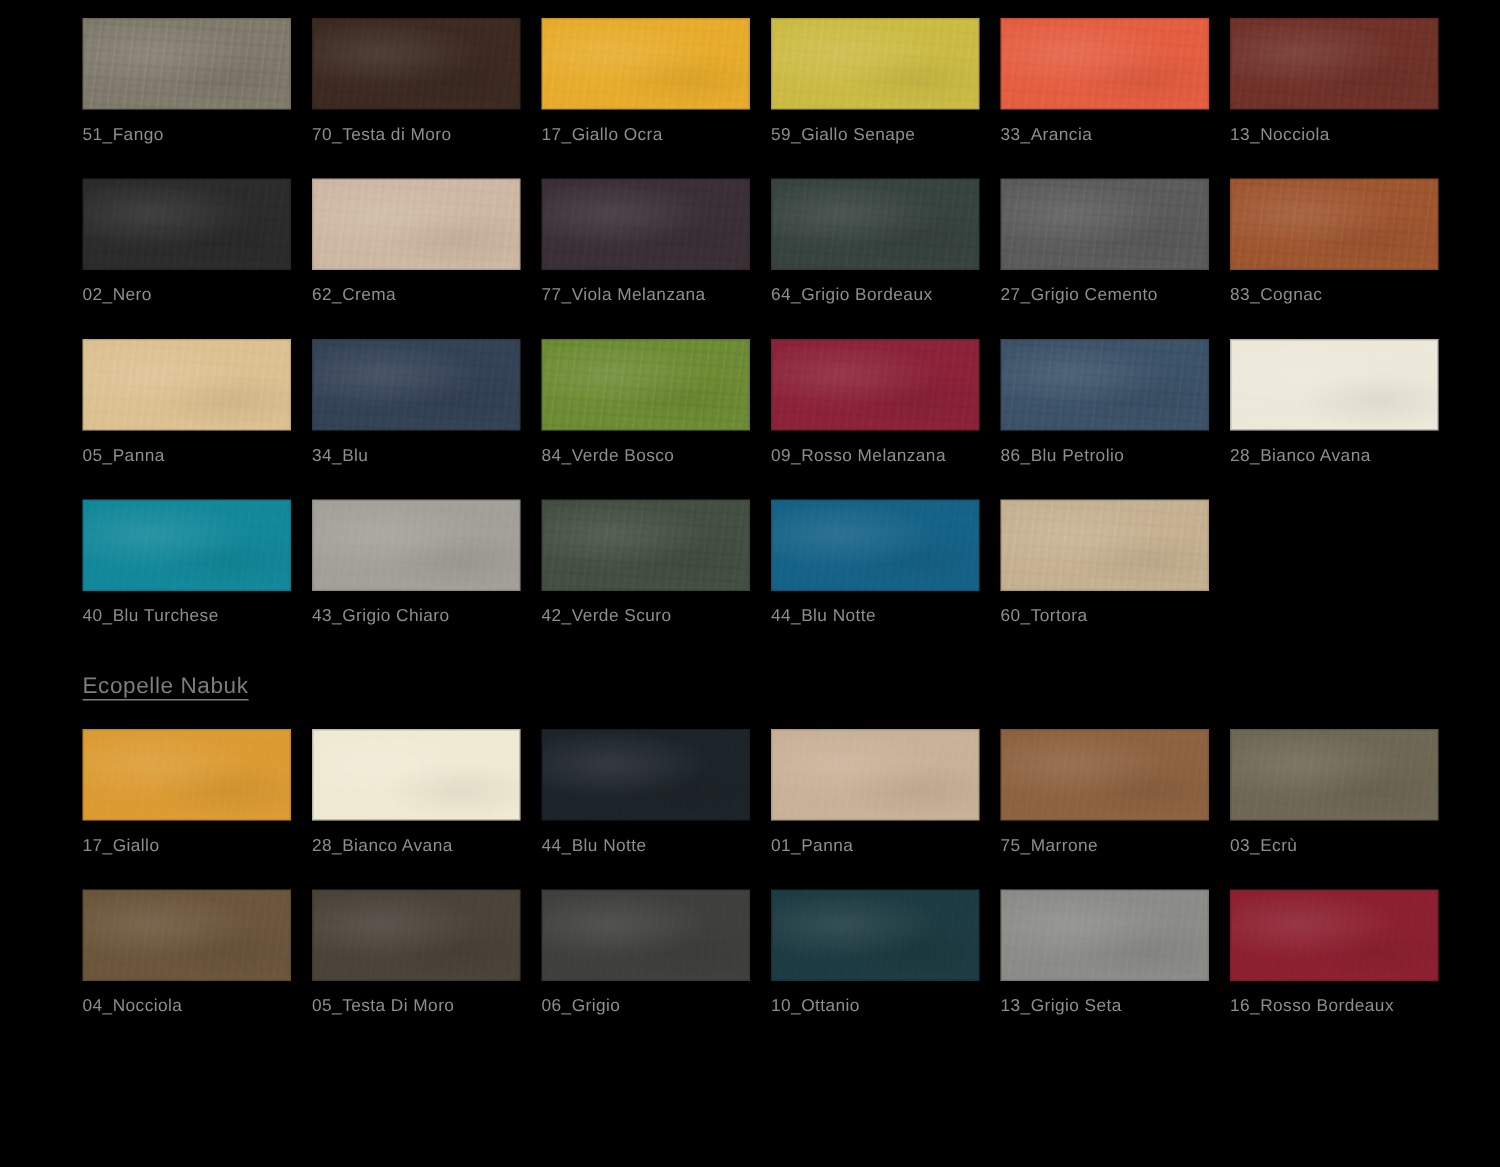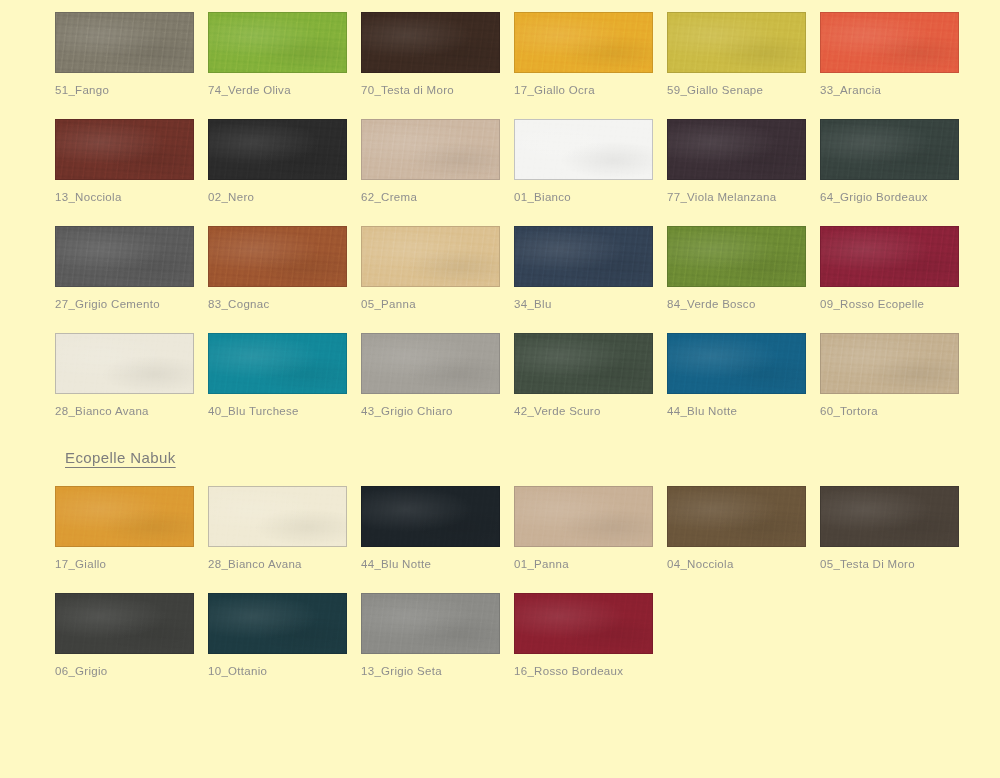--- a/index.html
+++ b/index.html
@@ -11,21 +11,21 @@
     width: 1000px;
     height: 778px;
     font-family: "Liberation Sans", sans-serif;
     color: #8b8b8b;
     overflow: hidden;
   }
   .page {
     position: relative;
     width: 1000px;
     height: 778px;
-    background: #fef9c3;
+    background: #000000;
   }
   .section {
     padding: 0;
   }
   .swatch-grid {
     display: grid;
     grid-template-columns: repeat(6, 153px);
     column-gap: 0px;
     padding-left: 55px;
     box-sizing: border-box;
@@ -88,21 +88,21 @@
     margin-top: 10px;
     white-space: nowrap;
     font-family: "Liberation Sans", sans-serif;
   }
   .section-heading {
     font-size: 15px;
     color: #7d7d7d;
     letter-spacing: 0.4px;
     text-decoration: underline;
     text-underline-offset: 4px;
-    margin: 10px;
+    margin: 0;
     padding-left: 55px;
     font-weight: 400;
     font-family: "Liberation Sans", sans-serif;
     display: inline-block;
   }
   .heading-row {
     height: 46px;
     display: flex;
     align-items: center;
   }
@@ -113,24 +113,20 @@
 
 <div class="page">
 
   <div class="section section-one">
     <div class="swatch-grid">
         <div class="swatch-cell">
           <div class="swatch-chip" style="background-color: rgb(127, 122, 107);"></div>
           <div class="swatch-label">51_Fango</div>
         </div>
         <div class="swatch-cell">
-          <div class="swatch-chip" style="background-color: rgb(131, 177, 58);"></div>
-          <div class="swatch-label">74_Verde Oliva</div>
-        </div>
-        <div class="swatch-cell">
           <div class="swatch-chip" style="background-color: rgb(60, 42, 33);"></div>
           <div class="swatch-label">70_Testa di Moro</div>
         </div>
         <div class="swatch-cell">
           <div class="swatch-chip" style="background-color: rgb(231, 172, 44);"></div>
           <div class="swatch-label">17_Giallo Ocra</div>
         </div>
         <div class="swatch-cell">
           <div class="swatch-chip" style="background-color: rgb(203, 187, 69);"></div>
           <div class="swatch-label">59_Giallo Senape</div>
@@ -145,24 +141,20 @@
         </div>
         <div class="swatch-cell">
           <div class="swatch-chip" style="background-color: rgb(43, 43, 43);"></div>
           <div class="swatch-label">02_Nero</div>
         </div>
         <div class="swatch-cell">
           <div class="swatch-chip" style="background-color: rgb(205, 184, 163);"></div>
           <div class="swatch-label">62_Crema</div>
         </div>
         <div class="swatch-cell">
-          <div class="swatch-chip pale smooth" style="background-color: rgb(244, 244, 242);"></div>
-          <div class="swatch-label">01_Bianco</div>
-        </div>
-        <div class="swatch-cell">
           <div class="swatch-chip" style="background-color: rgb(59, 47, 54);"></div>
           <div class="swatch-label">77_Viola Melanzana</div>
         </div>
         <div class="swatch-cell">
           <div class="swatch-chip" style="background-color: rgb(55, 67, 63);"></div>
           <div class="swatch-label">64_Grigio Bordeaux</div>
         </div>
         <div class="swatch-cell">
           <div class="swatch-chip" style="background-color: rgb(91, 91, 91);"></div>
           <div class="swatch-label">27_Grigio Cemento</div>
@@ -178,21 +170,25 @@
         <div class="swatch-cell">
           <div class="swatch-chip" style="background-color: rgb(51, 66, 85);"></div>
           <div class="swatch-label">34_Blu</div>
         </div>
         <div class="swatch-cell">
           <div class="swatch-chip" style="background-color: rgb(109, 139, 52);"></div>
           <div class="swatch-label">84_Verde Bosco</div>
         </div>
         <div class="swatch-cell">
           <div class="swatch-chip" style="background-color: rgb(139, 34, 57);"></div>
-          <div class="swatch-label">09_Rosso Ecopelle</div>
+          <div class="swatch-label">09_Rosso Melanzana</div>
+        </div>
+        <div class="swatch-cell">
+          <div class="swatch-chip" style="background-color: rgb(60, 82, 104);"></div>
+          <div class="swatch-label">86_Blu Petrolio</div>
         </div>
         <div class="swatch-cell">
           <div class="swatch-chip pale smooth" style="background-color: rgb(236, 232, 218);"></div>
           <div class="swatch-label">28_Bianco Avana</div>
         </div>
         <div class="swatch-cell">
           <div class="swatch-chip smooth" style="background-color: rgb(18, 136, 154);"></div>
           <div class="swatch-label">40_Blu Turchese</div>
         </div>
         <div class="swatch-cell">
@@ -229,20 +225,28 @@
         </div>
         <div class="swatch-cell">
           <div class="swatch-chip smooth" style="background-color: rgb(29, 36, 41);"></div>
           <div class="swatch-label">44_Blu Notte</div>
         </div>
         <div class="swatch-cell">
           <div class="swatch-chip smooth" style="background-color: rgb(201, 177, 151);"></div>
           <div class="swatch-label">01_Panna</div>
         </div>
         <div class="swatch-cell">
+          <div class="swatch-chip smooth" style="background-color: rgb(141, 98, 64);"></div>
+          <div class="swatch-label">75_Marrone</div>
+        </div>
+        <div class="swatch-cell">
+          <div class="swatch-chip smooth" style="background-color: rgb(110, 103, 84);"></div>
+          <div class="swatch-label">03_Ecrù</div>
+        </div>
+        <div class="swatch-cell">
           <div class="swatch-chip smooth" style="background-color: rgb(107, 86, 59);"></div>
           <div class="swatch-label">04_Nocciola</div>
         </div>
         <div class="swatch-cell">
           <div class="swatch-chip smooth" style="background-color: rgb(75, 66, 57);"></div>
           <div class="swatch-label">05_Testa Di Moro</div>
         </div>
         <div class="swatch-cell">
           <div class="swatch-chip smooth" style="background-color: rgb(63, 64, 61);"></div>
           <div class="swatch-label">06_Grigio</div>

